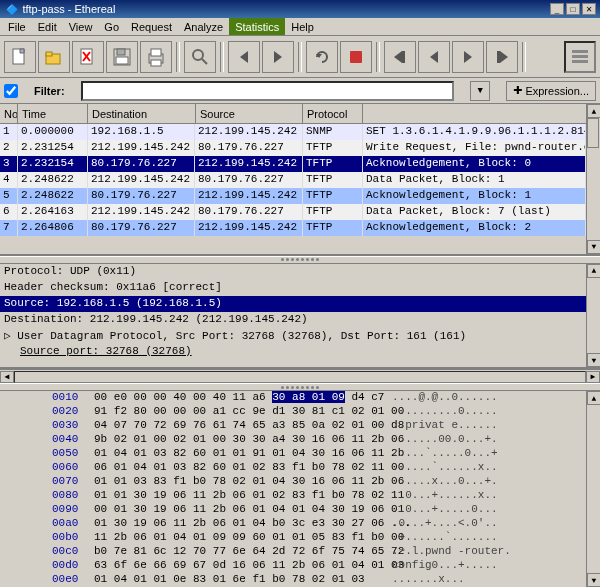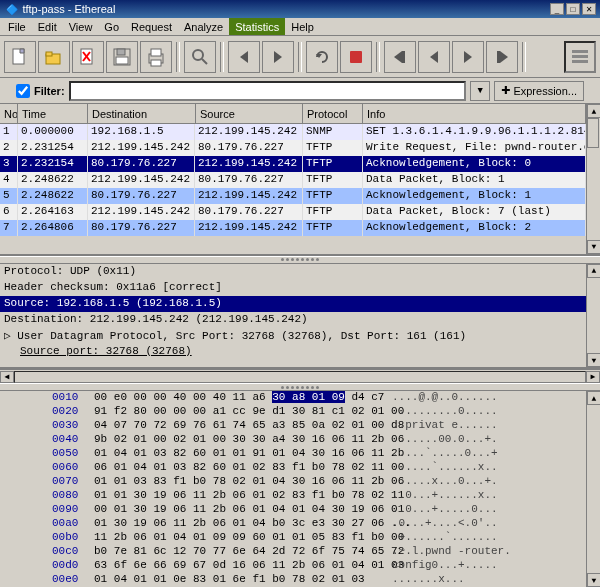--- a/index.html
+++ b/index.html
@@ -92,23 +92,23 @@
       border-right: 1px solid #fff;
       margin: 0 2px;
     }
 
     
     .filter-bar {
       background: #d4d0c8;
       height: 26px;
       display: flex;
       align-items: center;
-      padding: 2px 16px;
+      padding: 2px 4px;
       border-bottom: 1px solid #808080;
-      gap: 4px;
+      gap: 16px;
     }
     .filter-checkbox {
       width: 14px;
       height: 14px;
     }
     .filter-label {
       font-family: Arial, sans-serif;
       font-size: 11px;
       font-weight: bold;
     }
@@ -447,21 +447,20 @@
 
   <div class="packet-list-section">
     <div class="packet-list-main">
 
       <div class="packet-list-header">
         <div class="col-header col-no">No.</div>
         <div class="col-header col-time">Time</div>
         <div class="col-header col-dest">Destination</div>
         <div class="col-header col-source">Source</div>
         <div class="col-header col-proto">Protocol</div>
-        <div class="col-header col-info">Info</div>
       </div>
 
       <div id="packet-rows">
           <div class="packet-row" style="background: rgb(232, 232, 255);">
     <div class="packet-cell col-no">1</div>
     <div class="packet-cell col-time">0.000000</div>
     <div class="packet-cell col-source">192.168.1.5</div>
     <div class="packet-cell col-dest">212.199.145.242</div>
     <div class="packet-cell col-proto">SNMP</div>
     <div class="packet-cell col-info">SET 1.3.6.1.4.1.9.9.96.1.1.1.2.814911</div>

